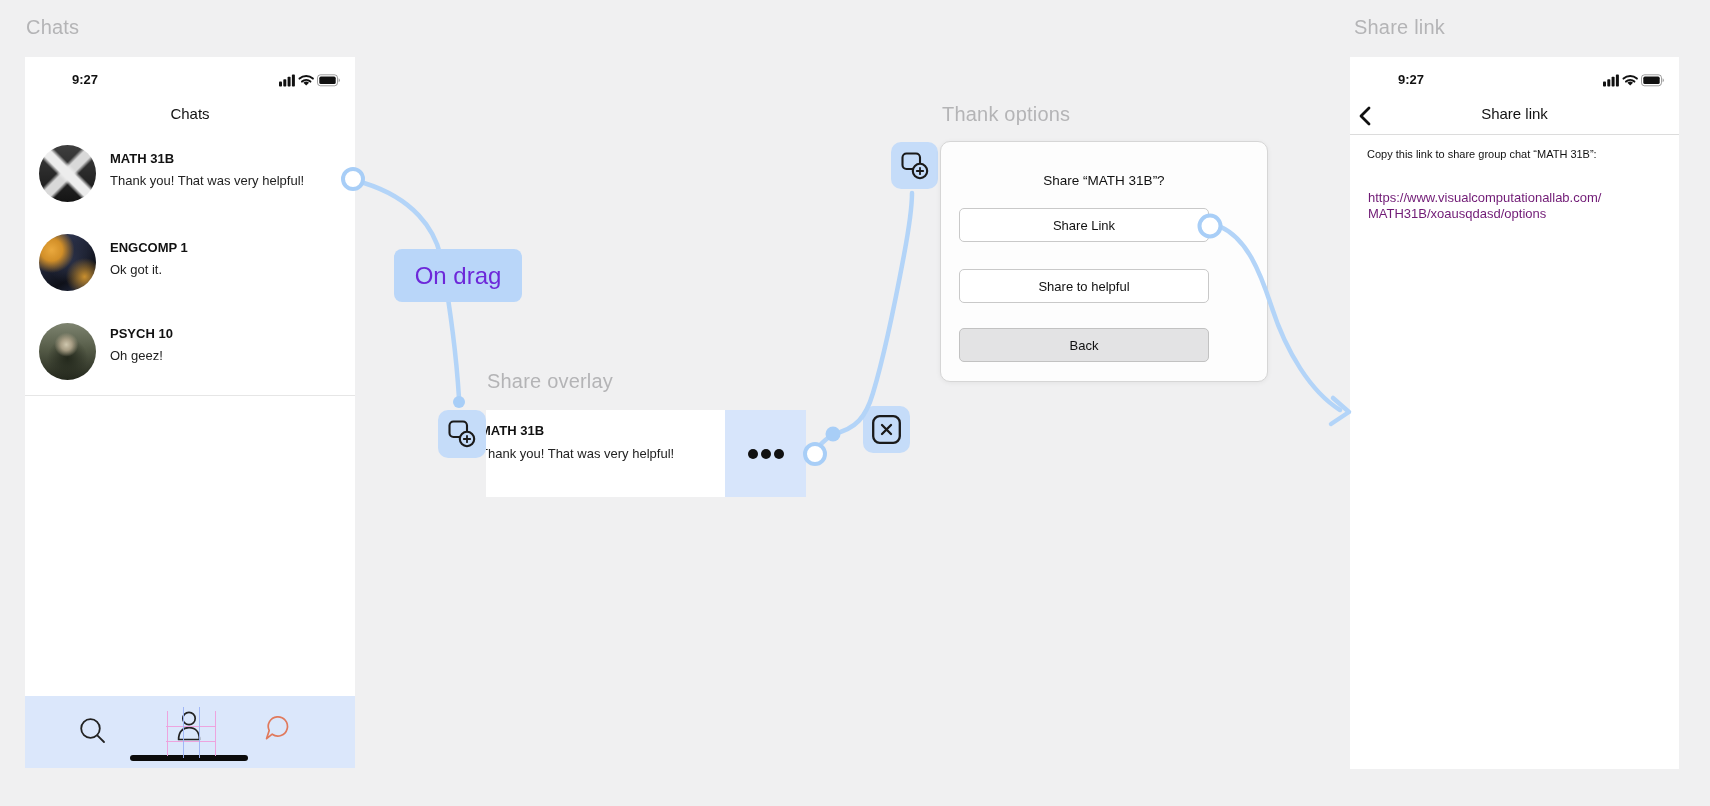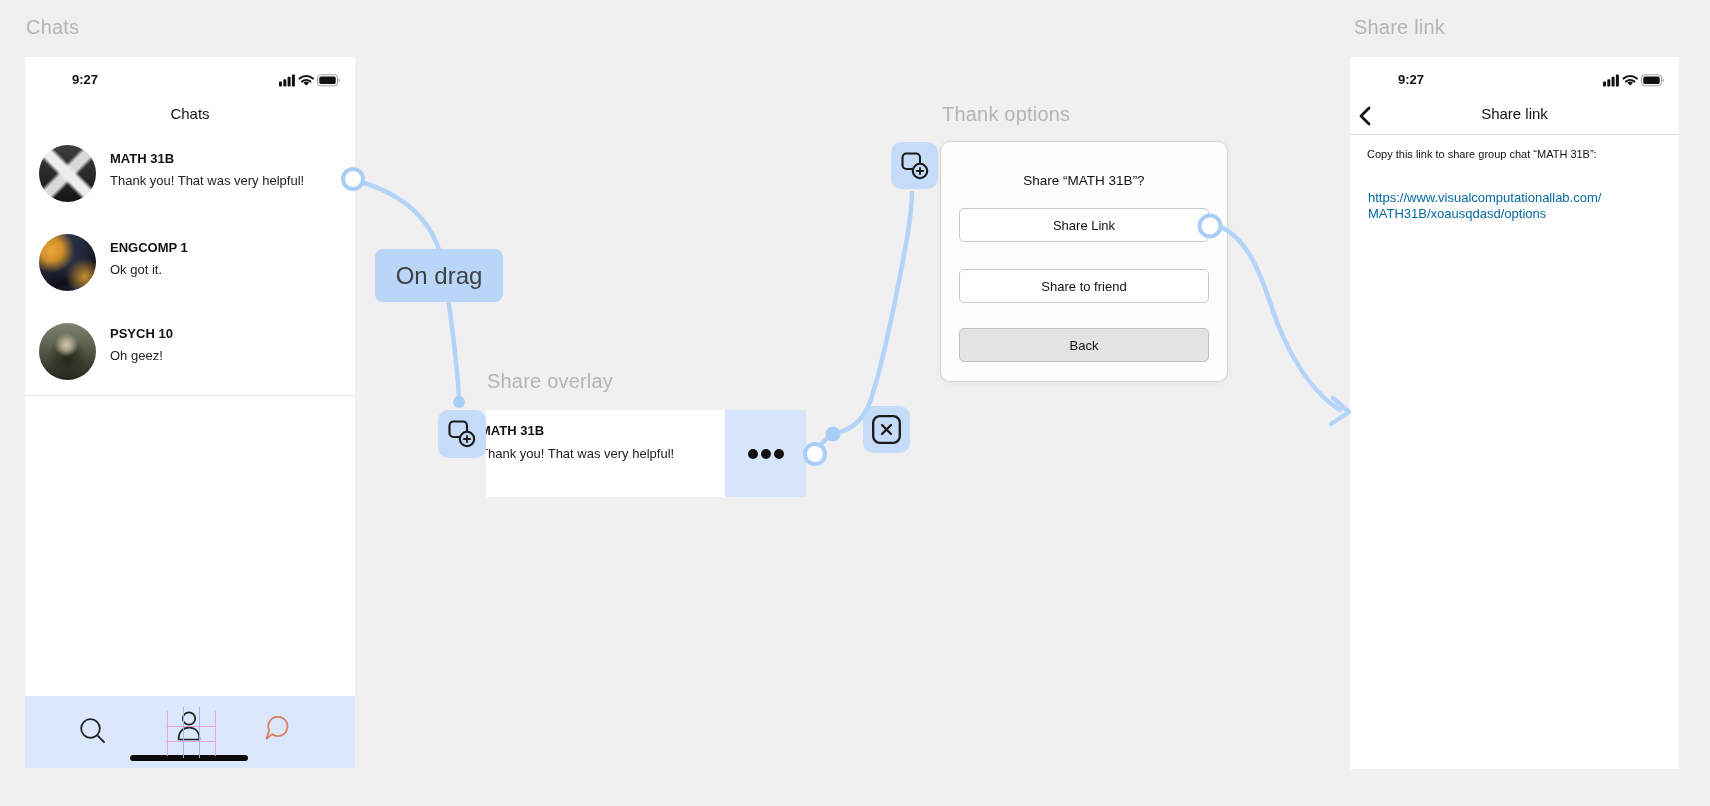--- a/index.html
+++ b/index.html
@@ -41,47 +41,48 @@
     linear-gradient(180deg,#7e8470 0%,#565c48 45%,#23271c 100%);}
   .row-name{position:absolute;left:85px;top:18px;font-size:13px;font-weight:700;color:#111;}
   .row-msg{position:absolute;left:85px;top:40px;font-size:13px;color:#222;}
   
   .tabbar{position:absolute;left:0;right:0;bottom:0;height:72px;background:#dbe7fb;}
   .home-indicator{position:absolute;left:105px;width:118px;top:59px;height:6px;border-radius:3px;background:#0b0b0b;}
   
   .blue-square{position:absolute;width:47px;height:47px;border-radius:10px;background:#c5dcf9;z-index:4;
     display:flex;align-items:center;justify-content:center;}
   .ondrag{
-    position:absolute;left:375px;top:249px;width:128px;height:53px;border-radius:8px;
+    position:absolute;left:394px;top:249px;width:128px;height:53px;border-radius:8px;
     background:#b9d6f9;z-index:6;display:flex;align-items:center;justify-content:center;
-    font-size:24px;color:#404040;
+    font-size:24px;color:#6d28d9;
   }
   
   .ov-white{position:absolute;left:486px;top:410px;width:239px;height:87px;background:#fff;overflow:hidden;z-index:2;}
   .ov-name{position:absolute;left:-6px;top:13px;font-size:13px;font-weight:700;color:#111;white-space:nowrap;}
   .ov-msg{position:absolute;left:-6px;top:36px;font-size:13px;color:#222;white-space:nowrap;}
   .ov-blue{position:absolute;left:725px;top:410px;width:81px;height:87px;background:#d7e5fb;z-index:2;
     display:flex;align-items:center;justify-content:center;gap:3px;}
   .dot{width:10px;height:10px;border-radius:50%;background:#111;}
   
   .dialog{
     position:absolute;left:940px;top:141px;width:286px;height:239px;background:#fdfdfd;
     border:1px solid #d6d6d6;border-radius:10px;z-index:4;
     box-shadow:0 1px 5px rgba(0,0,0,0.06);
+    padding-left:40px;
   }
   .dialog-title{position:absolute;left:0;right:0;top:31px;text-align:center;font-size:13.5px;color:#111;}
   .dlg-btn{
     position:absolute;left:18px;width:250px;height:34px;border-radius:5px;background:#fff;
     border:1px solid #c9c9c9;display:flex;align-items:center;justify-content:center;
     font-size:13px;color:#111;cursor:pointer;box-sizing:border-box;
   }
   .dlg-btn.gray{background:#e3e3e4;border-color:#c2c2c2;}
   
   .link-body{position:absolute;left:17px;top:91px;font-size:11px;color:#111;width:300px;}
-  .link-url{position:absolute;left:18px;top:133px;font-size:13px;color:#0369a1;line-height:16px;width:280px;}
+  .link-url{position:absolute;left:18px;top:133px;font-size:13px;color:#701a75;line-height:16px;width:280px;}
   .back-chevron{position:absolute;left:7px;top:49px;width:16px;height:20px;cursor:pointer;}
   
   .guide{position:absolute;z-index:3;}
   .guide.h{height:1px;}
   .guide.v{width:1px;}
   .g-pink{background:rgba(238,160,220,0.95);}
   .g-blue{background:rgba(158,180,245,0.95);}
   
   #connectors{position:absolute;left:0;top:0;z-index:5;pointer-events:none;}
 </style>
@@ -198,21 +199,21 @@
     <path d="M19 15.8 V22.2 M15.8 19 H22.2" stroke="#1a1a1a" stroke-width="1.8" stroke-linecap="round"></path>
   </svg>
 </div>
 
 <div class="dialog">
   <div class="dialog-title">Share “MATH 31B”?</div>
   <div class="dlg-btn" style="top:66px;">
     <span>Share Link</span>
   </div>
   <div class="dlg-btn" style="top:127px;">
-    <span>Share to friend</span>
+    <span>Share to helpful</span>
   </div>
   <div class="dlg-btn gray" style="top:186px;">
     <span>Back</span>
   </div>
 </div>
 
 <div class="frame" style="left:1350px;top:57px;width:329px;height:712px;">
   <div class="statusbar">
     <span class="status-time" style="left:32px;">9:27</span>
     <span class="status-icons">

